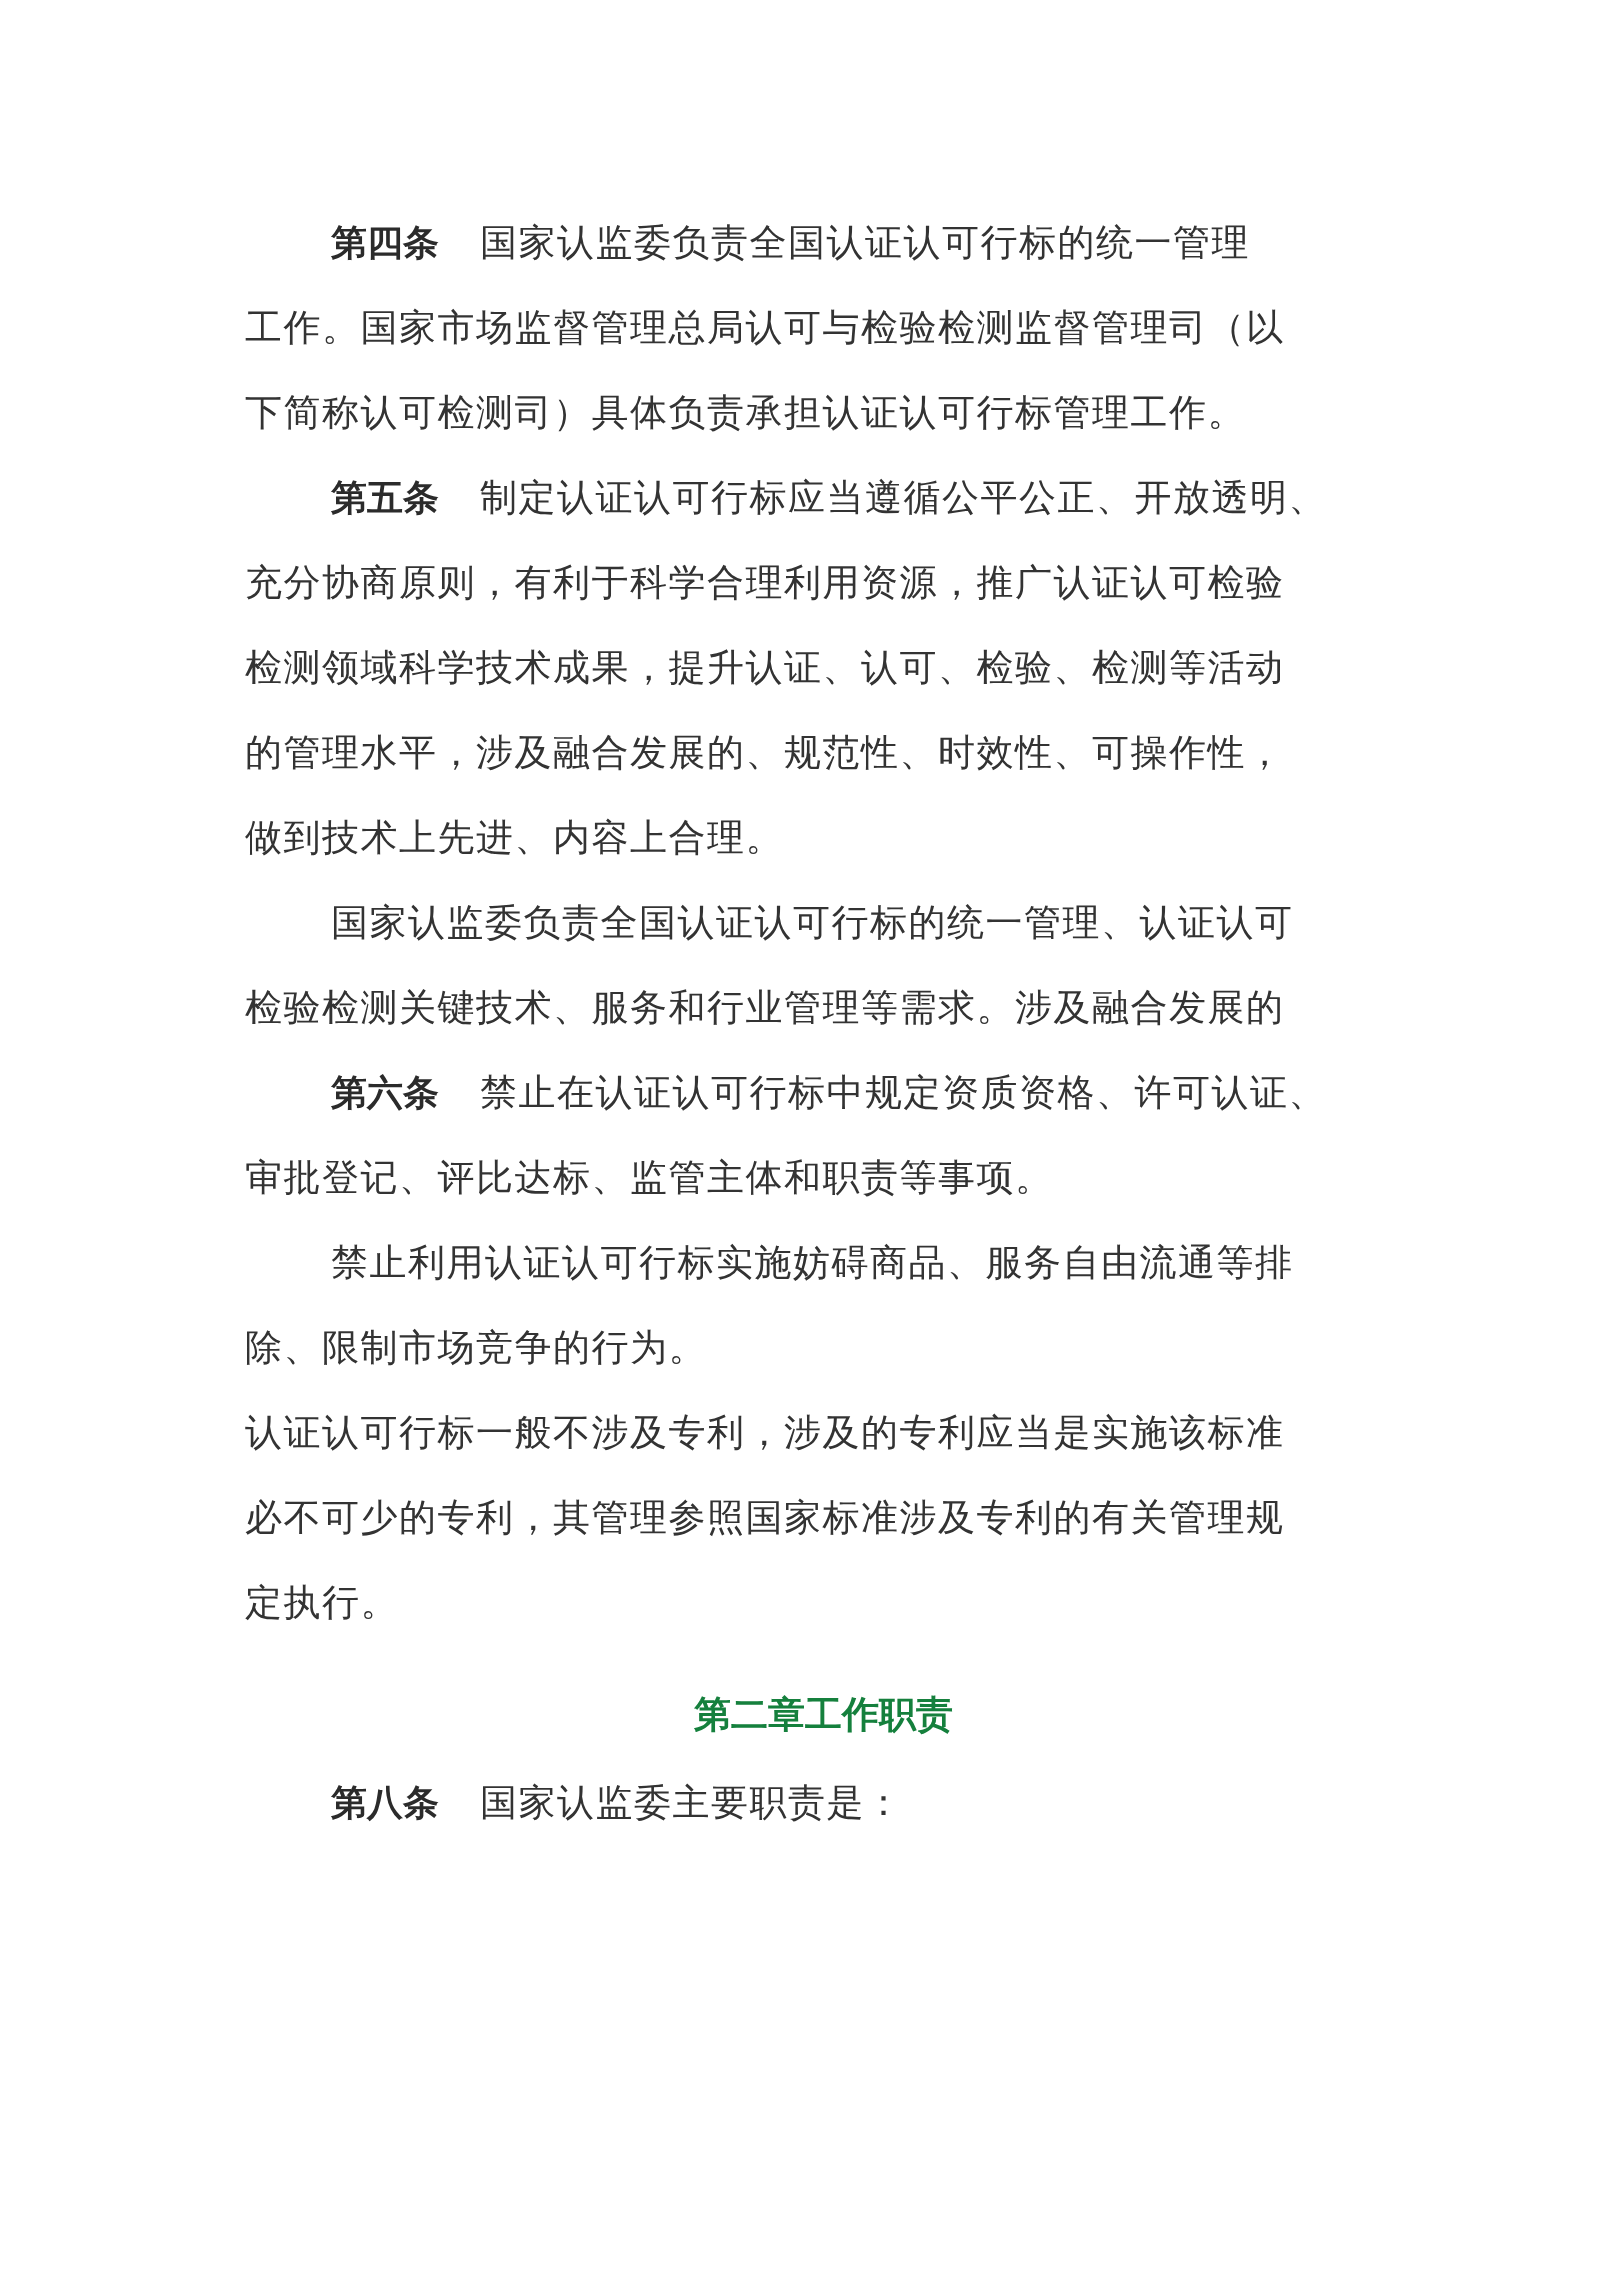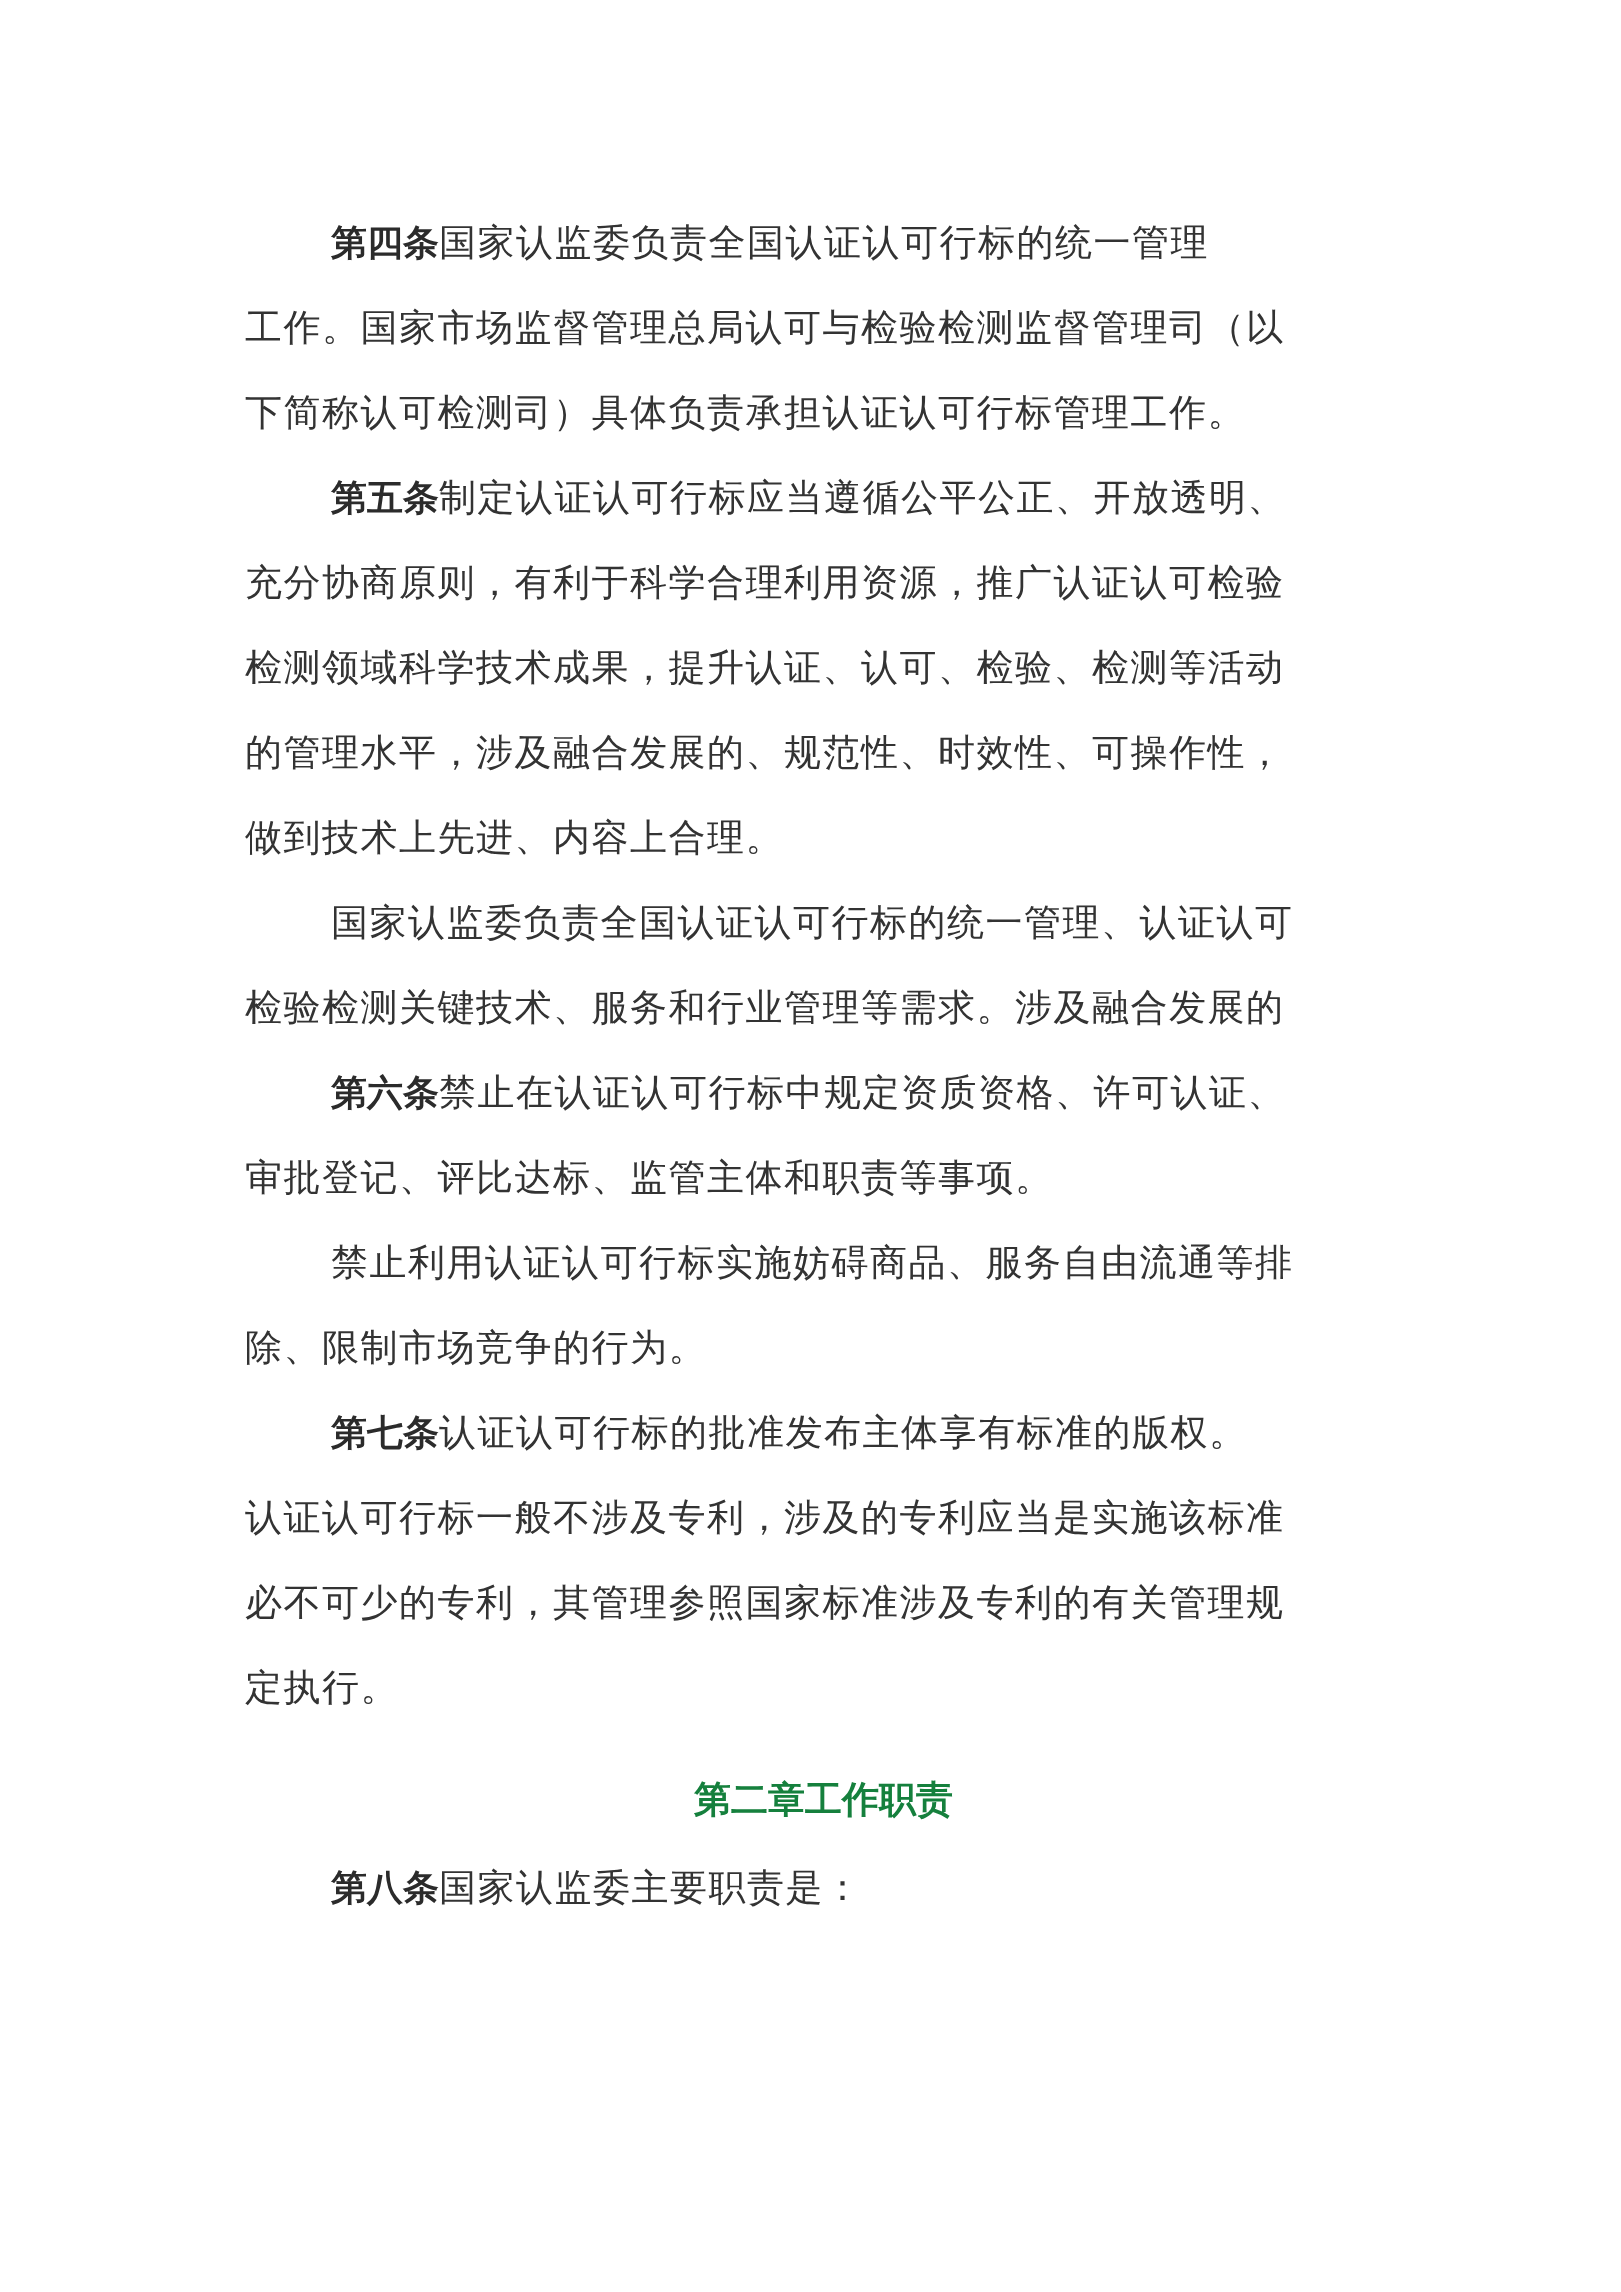--- a/index.html
+++ b/index.html
@@ -30,20 +30,21 @@
     color: #333333;
   }
   .indent {
     padding-left: 86px;
   }
   .art {
     font-family: "DejaVu Sans", "Liberation Sans", sans-serif;
     font-weight: bold;
     font-size: 36px;
     letter-spacing: 0px;
+    margin-right: 41px;
     color: #2b2b2b;
   }
   .chapter {
     height: 88px;
     line-height: 69px;
     margin-top: 27.4px;
     text-align: center;
     font-family: "DejaVu Sans", "Liberation Sans", sans-serif;
     font-weight: bold;
     font-size: 37px;
@@ -73,21 +74,20 @@
   </div>
 
   <div>
     <div class="line indent"><span class="art">第六条</span><span>禁止在认证认可行标中规定资质资格、许可认证、</span></div>
     <div class="line">审批登记、评比达标、监管主体和职责等事项。</div>
     <div class="line indent">禁止利用认证认可行标实施妨碍商品、服务自由流通等排</div>
     <div class="line">除、限制市场竞争的行为。</div>
   </div>
 
   <div>
-    <div class="line indent"><span class="art">第七条</span><span>认证认可行标的批准发布主体享有标准的版权。</span></div>
     <div class="line">认证认可行标一般不涉及专利，涉及的专利应当是实施该标准</div>
     <div class="line">必不可少的专利，其管理参照国家标准涉及专利的有关管理规</div>
     <div class="line">定执行。</div>
   </div>
 
   <div class="chapter">第二章工作职责</div>
 
   <div>
     <div class="line indent"><span class="art">第八条</span><span>国家认监委主要职责是：</span></div>
   </div>

